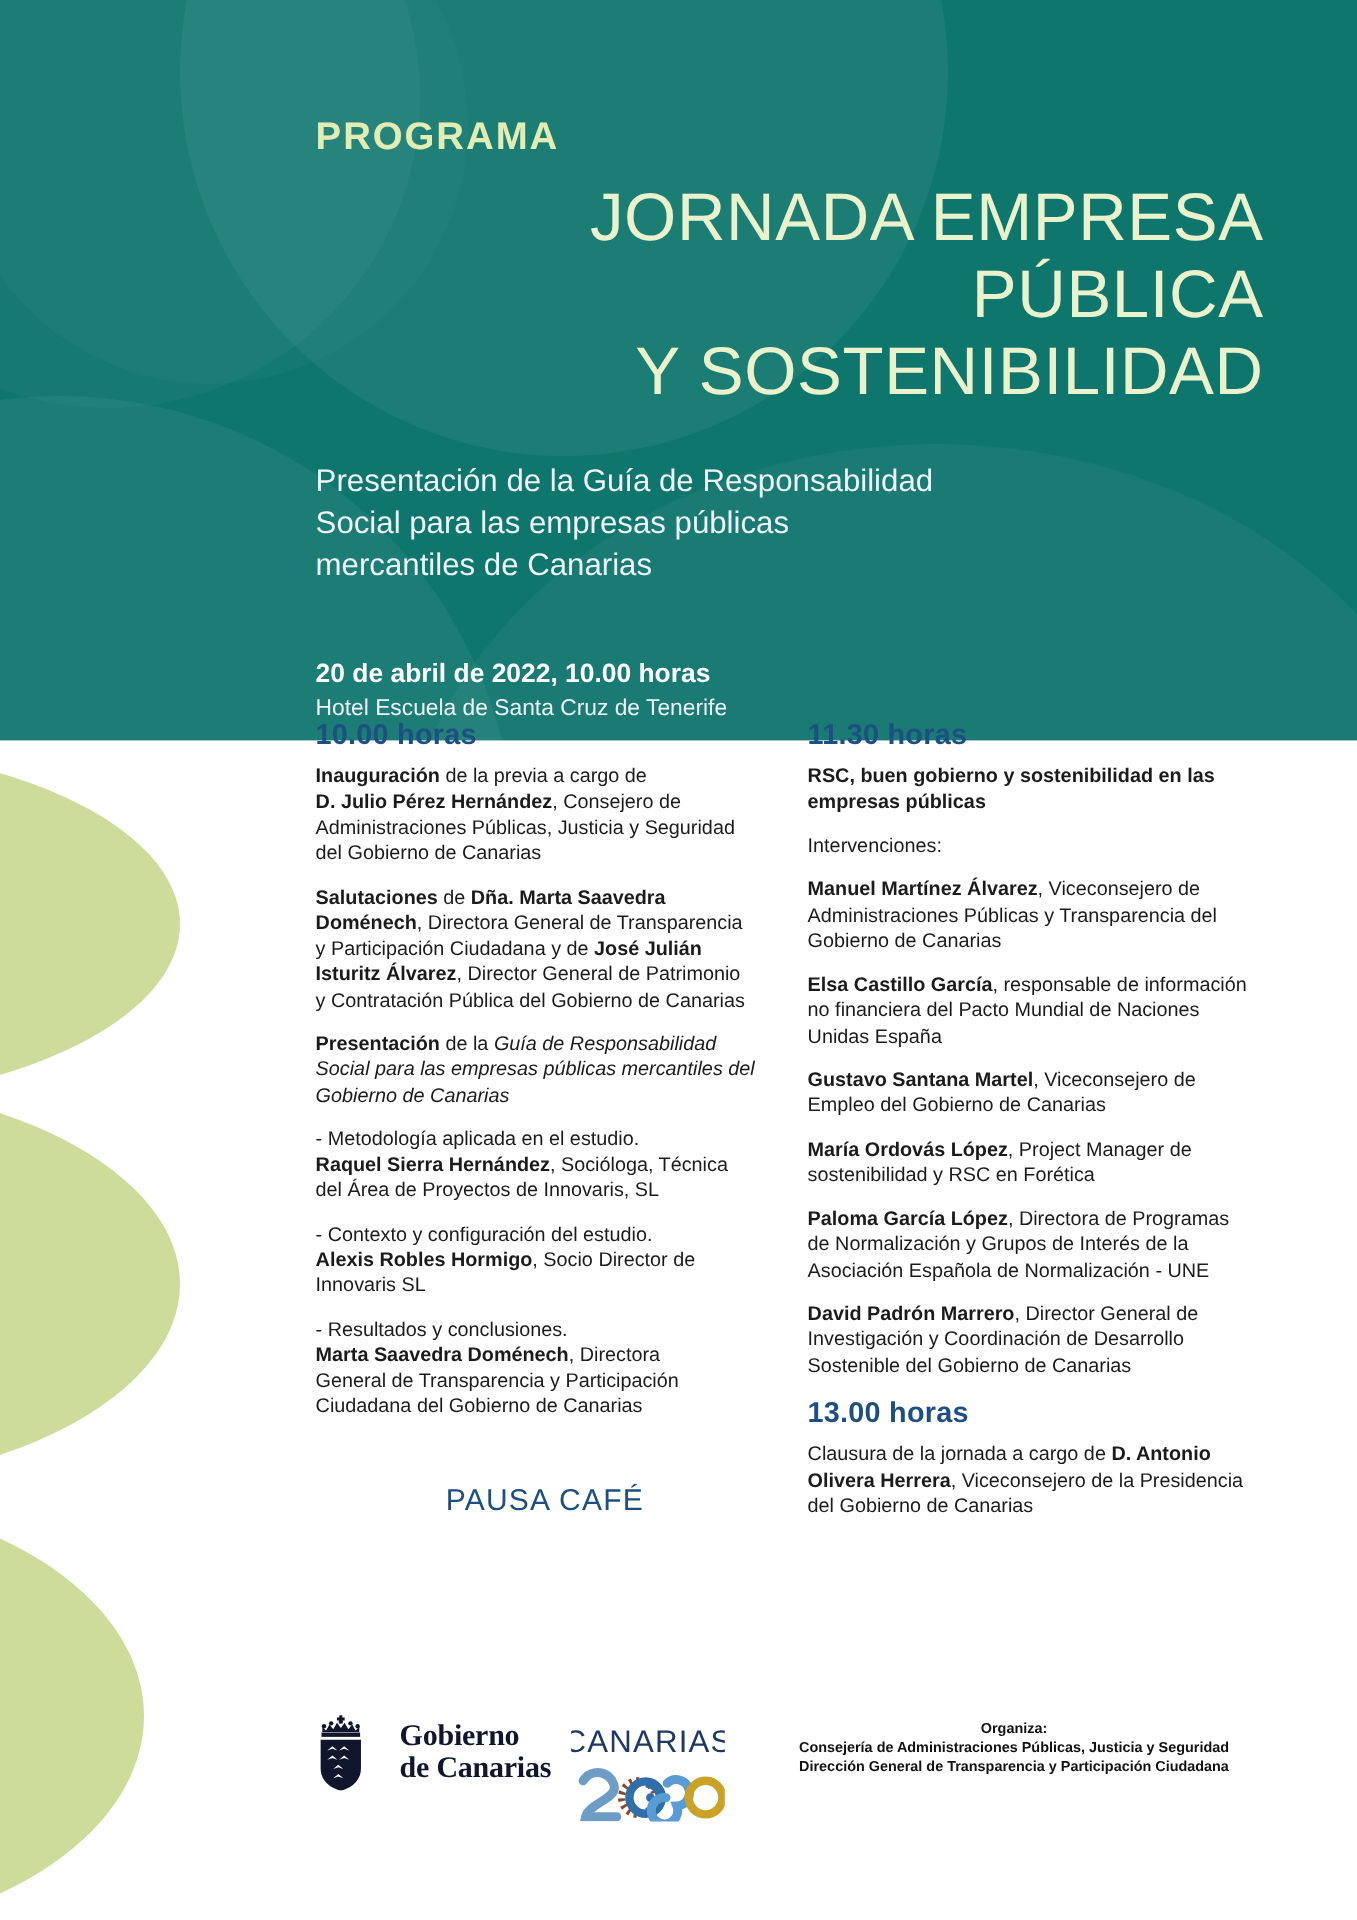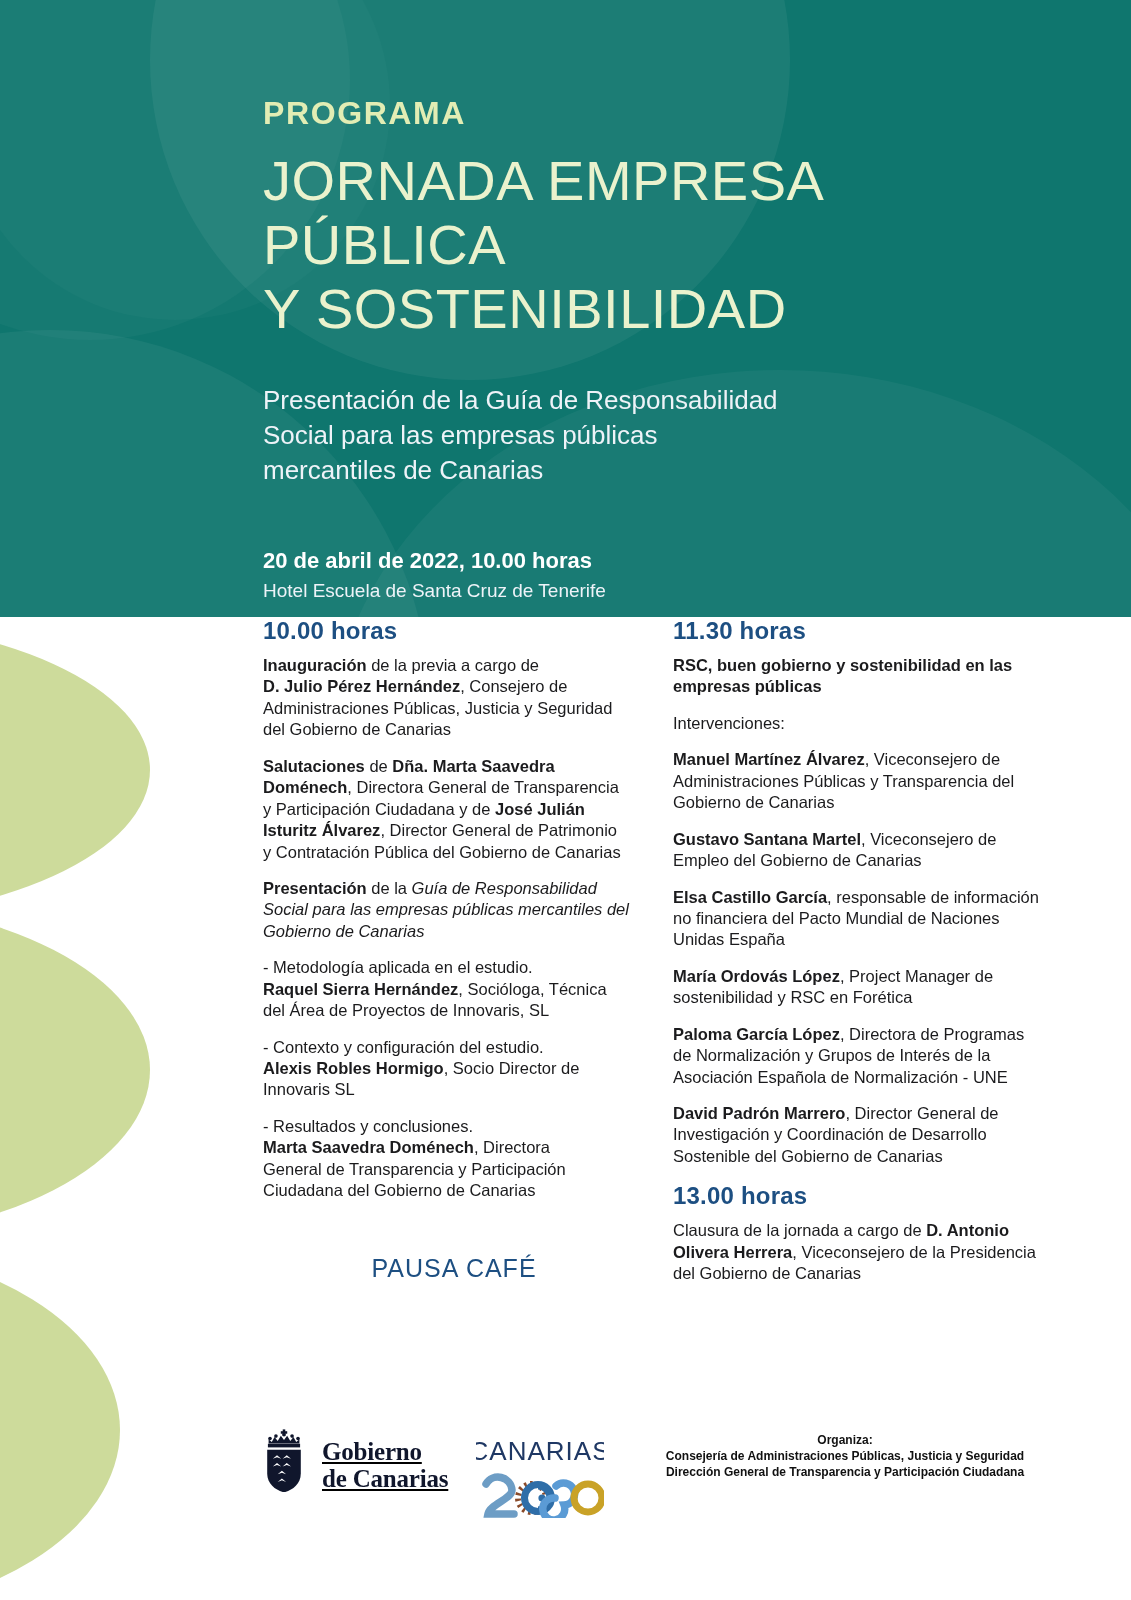--- a/index.html
+++ b/index.html
@@ -32,20 +32,21 @@
     color:#e2edb4;
     font-size:32px;font-weight:bold;letter-spacing:1.6px;
     line-height:1.1;
   }
   .title{
     margin-top:18px;
     color:#eaf2cd;
     font-size:56px;font-weight:400;line-height:1.14;
     letter-spacing:.5px;
     white-space:pre-line;
+    text-align:right;
   }
   .subtitle{
     margin-top:42px;
     color:#eef3f8;
     font-size:26px;font-weight:400;line-height:1.36;
     white-space:pre-line;
   }
   .dateline{
     margin-top:56px;
     color:#ffffff;
@@ -70,21 +71,21 @@
     width:330px;height:340px;left:-180px;top:900px;
     border-radius:0 100% 100% 0 / 0 50% 50% 0;
   }
   .leaf-c{
     width:300px;height:370px;left:-180px;top:1245px;
     border-radius:0 100% 100% 0 / 0 50% 50% 0;
   }
 
   
   .program{
-    position:absolute;left:0;top:617px;width:991px;height:790px;
+    position:absolute;left:0;top:599px;width:991px;height:790px;
   }
   .col{position:absolute;top:0;width:382px;color:#1b1b1d;}
   .col-left{left:263px;}
   .col-right{left:673px;}
 
   h2.slot{
     margin:0 0 10px 0;
     color:#1d4f82;
     font-size:24px;font-weight:bold;letter-spacing:.2px;
   }
@@ -103,21 +104,21 @@
     margin-top:52px;
     text-align:center;
     color:#1d4f82;
     font-size:25px;font-weight:400;letter-spacing:1px;
   }
 
   
   .footer{
     position:absolute;left:0;top:1410px;width:1131px;height:190px;
   }
-  .logo-gob{position:absolute;left:263px;top:18px;display:flex;align-items:flex-end;gap:17px;text-decoration:underline;}
+  .logo-gob{position:absolute;left:263px;top:18px;display:flex;align-items:center;gap:28px;}
   .shield{width:42px;height:auto;display:block;}
   .gob-text{
     color:#10162c;font-family:"Liberation Serif", serif;
     font-size:25px;font-weight:bold;line-height:1.08;white-space:pre-line;letter-spacing:-.2px;
   }
   .logo-2030{position:absolute;left:476px;top:16px;}
   .organiza{
     position:absolute;left:625px;top:22px;width:440px;
     text-align:center;color:#111;
     font-size:12px;font-weight:bold;line-height:1.35;
@@ -186,25 +187,25 @@
 
   <div class="col col-right">
     <h2 class="slot">11.30 horas</h2>
     <div>
         <p class="blk"><b>RSC, buen gobierno y sostenibilidad en las
 empresas públicas</b></p>
         <p class="blk"><span>Intervenciones:</span></p>
         <p class="blk"><b>Manuel Martínez Álvarez</b><span>, Viceconsejero de
 Administraciones Públicas y Transparencia del
 Gobierno de Canarias</span></p>
-        <p class="blk"><b>Gustavo Santana Martel</b><span>, Viceconsejero de
-Empleo del Gobierno de Canarias</span></p>
         <p class="blk"><b>Elsa Castillo García</b><span>, responsable de información
 no financiera del Pacto Mundial de Naciones
 Unidas España</span></p>
+        <p class="blk"><b>Gustavo Santana Martel</b><span>, Viceconsejero de
+Empleo del Gobierno de Canarias</span></p>
         <p class="blk"><b>María Ordovás López</b><span>, Project Manager de
 sostenibilidad y RSC en Forética</span></p>
         <p class="blk"><b>Paloma García López</b><span>, Directora de Programas
 de Normalización y Grupos de Interés de la
 Asociación Española de Normalización - UNE</span></p>
         <p class="blk"><b>David Padrón Marrero</b><span>, Director General de
 Investigación y Coordinación de Desarrollo
 Sostenible del Gobierno de Canarias</span></p>
       </div>
     <h2 class="slot tight">13.00 horas</h2>

